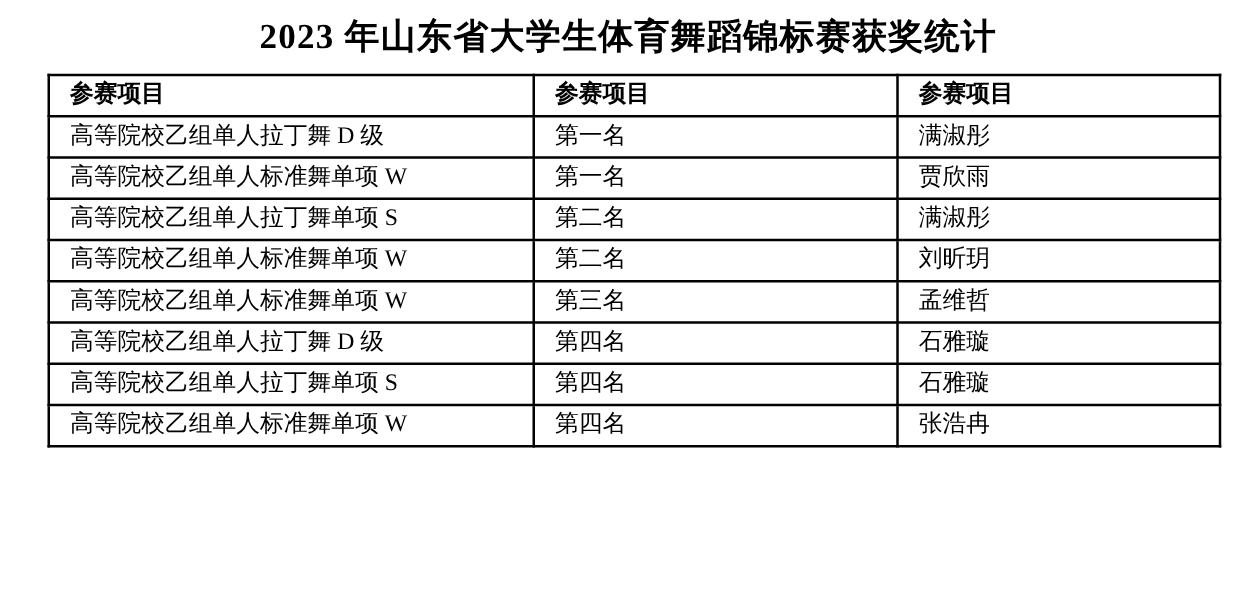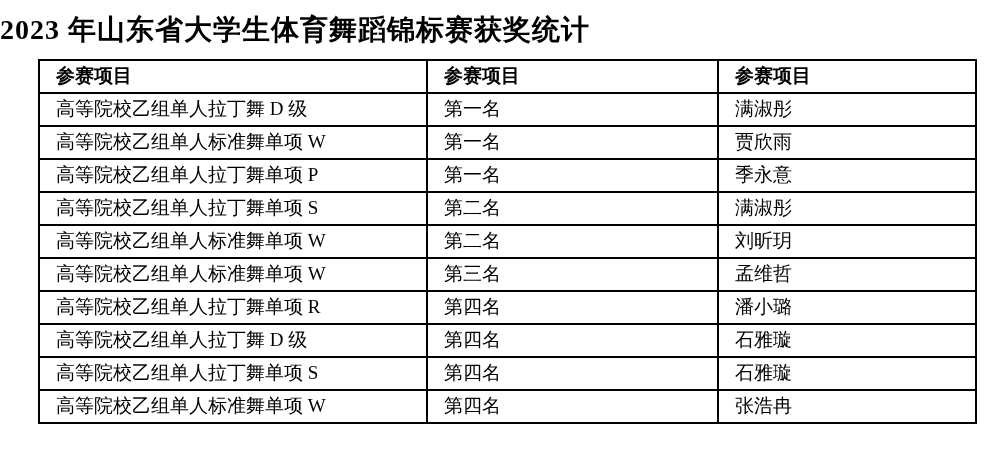--- a/index.html
+++ b/index.html
@@ -7,21 +7,21 @@
     width: 1005px;
     height: 472px;
     background: #ffffff;
     font-family: "Liberation Serif", "DejaVu Serif", serif;
     color: #000000;
     overflow: hidden;
   }
   .doc-title {
     width: 1005px;
     margin-top: 10px;
-    text-align: left;
+    text-align: center;
     font-size: 28px;
     font-weight: bold;
     letter-spacing: 1px;
     line-height: 40px;
   }
   table.awards {
     border-collapse: collapse;
     table-layout: fixed;
     margin-left: 38px;
     margin-top: 9px;
@@ -70,43 +70,33 @@
       <td>高等院校乙组单人拉丁舞 D 级</td>
       <td>第一名</td>
       <td>满淑彤</td>
     </tr>
     <tr>
       <td>高等院校乙组单人标准舞单项 W</td>
       <td>第一名</td>
       <td>贾欣雨</td>
     </tr>
     <tr>
-      <td>高等院校乙组单人拉丁舞单项 P</td>
-      <td>第一名</td>
-      <td>季永意</td>
-    </tr>
-    <tr>
       <td>高等院校乙组单人拉丁舞单项 S</td>
       <td>第二名</td>
       <td>满淑彤</td>
     </tr>
     <tr>
       <td>高等院校乙组单人标准舞单项 W</td>
       <td>第二名</td>
       <td>刘昕玥</td>
     </tr>
     <tr>
       <td>高等院校乙组单人标准舞单项 W</td>
       <td>第三名</td>
       <td>孟维哲</td>
-    </tr>
-    <tr>
-      <td>高等院校乙组单人拉丁舞单项 R</td>
-      <td>第四名</td>
-      <td>潘小璐</td>
     </tr>
     <tr>
       <td>高等院校乙组单人拉丁舞 D 级</td>
       <td>第四名</td>
       <td>石雅璇</td>
     </tr>
     <tr>
       <td>高等院校乙组单人拉丁舞单项 S</td>
       <td>第四名</td>
       <td>石雅璇</td>

